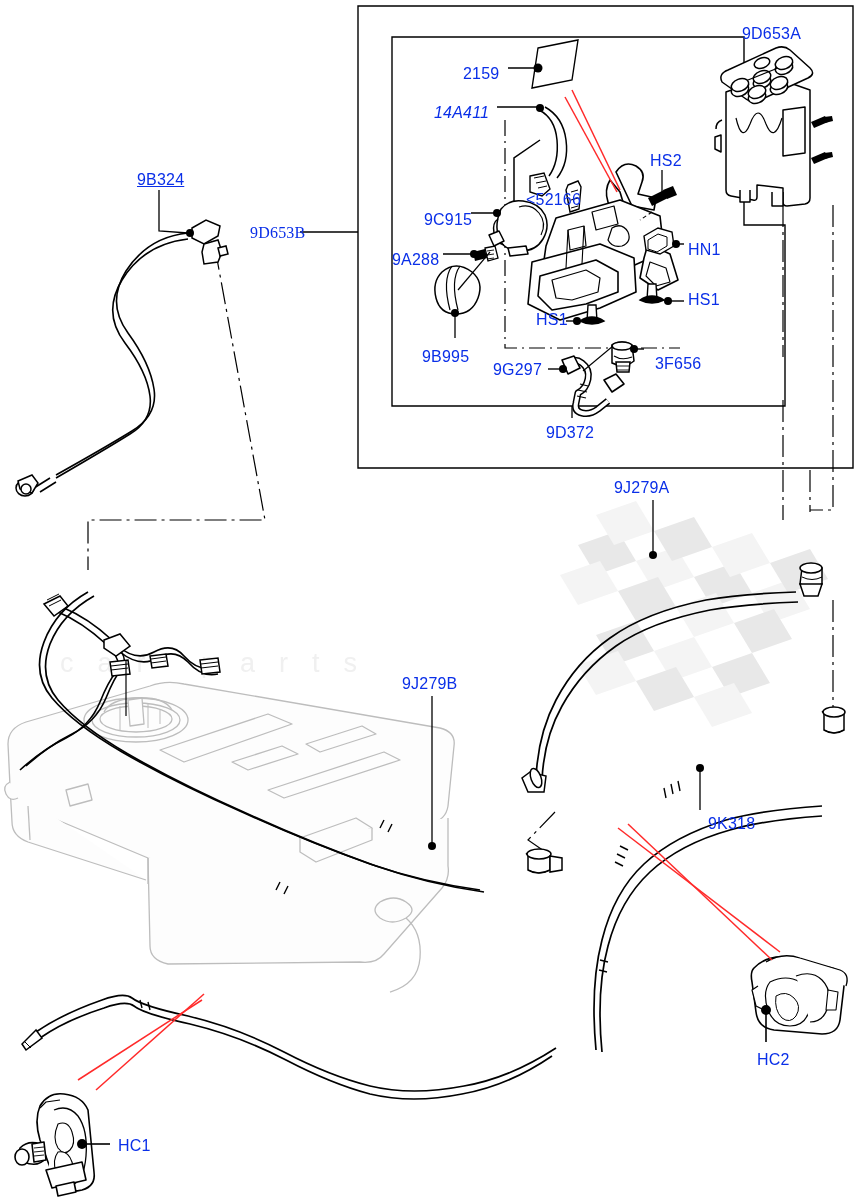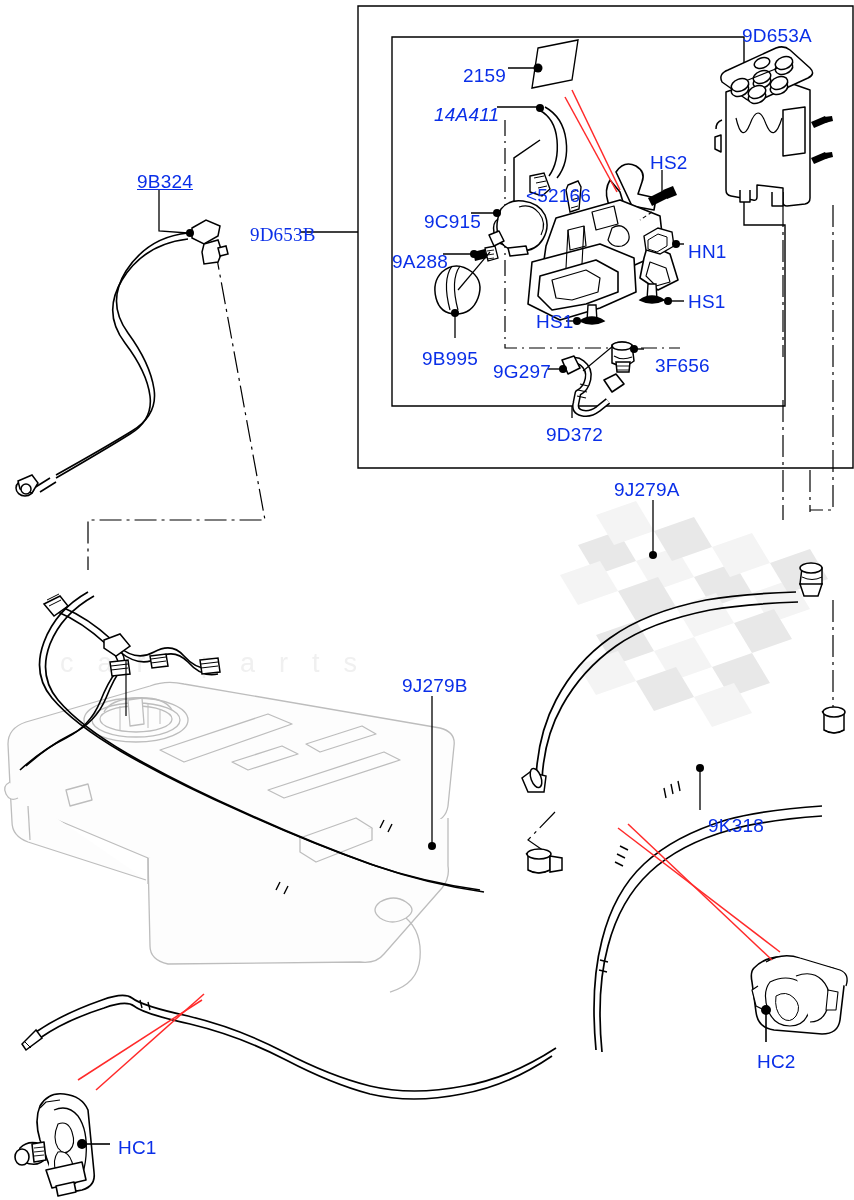--- a/index.html
+++ b/index.html
@@ -18,21 +18,21 @@
   #artwork {
     position: absolute;
     left: 0; top: 0;
     width: 854px;
     height: 1200px;
   }
   .pn {
     position: absolute;
     color: #0a2fe8;
     font-family: "Liberation Sans", sans-serif;
-    font-size: 19px;
+    font-size: 16px;
     font-weight: 400;
     letter-spacing: 0.2px;
     white-space: nowrap;
     line-height: 1;
     user-select: none;
   }
   .wm-text {
     position: absolute;
     white-space: nowrap;
     user-select: none;
@@ -453,21 +453,21 @@
     <path d="M471,213 L496,213" stroke="#000" stroke-width="1.5" fill="none"></path>
     <path d="M443,254 L472,254" stroke="#000" stroke-width="1.5" fill="none"></path>
 
   </svg>
 
   <div class="pn" style="left:137px; top:172px;text-decoration:underline;">9B324</div>
   <div class="pn" style="left:250px; top:225px;font-family:Liberation Serif, serif;">9D653B</div>
   <div class="pn" style="left:742px; top:26px;">9D653A</div>
   <div class="pn" style="left:463px; top:66px;">2159</div>
   <div class="pn" style="left:434px; top:105px;font-style:italic;">14A411</div>
-  <div class="pn" style="left:526px; top:186px;">&lt;52166</div>
+  <div class="pn" style="left:526px; top:192px;">&lt;52166</div>
   <div class="pn" style="left:424px; top:212px;">9C915</div>
   <div class="pn" style="left:392px; top:252px;">9A288</div>
   <div class="pn" style="left:422px; top:349px;">9B995</div>
   <div class="pn" style="left:650px; top:153px;">HS2</div>
   <div class="pn" style="left:688px; top:242px;">HN1</div>
   <div class="pn" style="left:688px; top:292px;">HS1</div>
   <div class="pn" style="left:536px; top:312px;">HS1</div>
   <div class="pn" style="left:493px; top:362px;">9G297</div>
   <div class="pn" style="left:655px; top:356px;">3F656</div>
   <div class="pn" style="left:546px; top:425px;">9D372</div>

